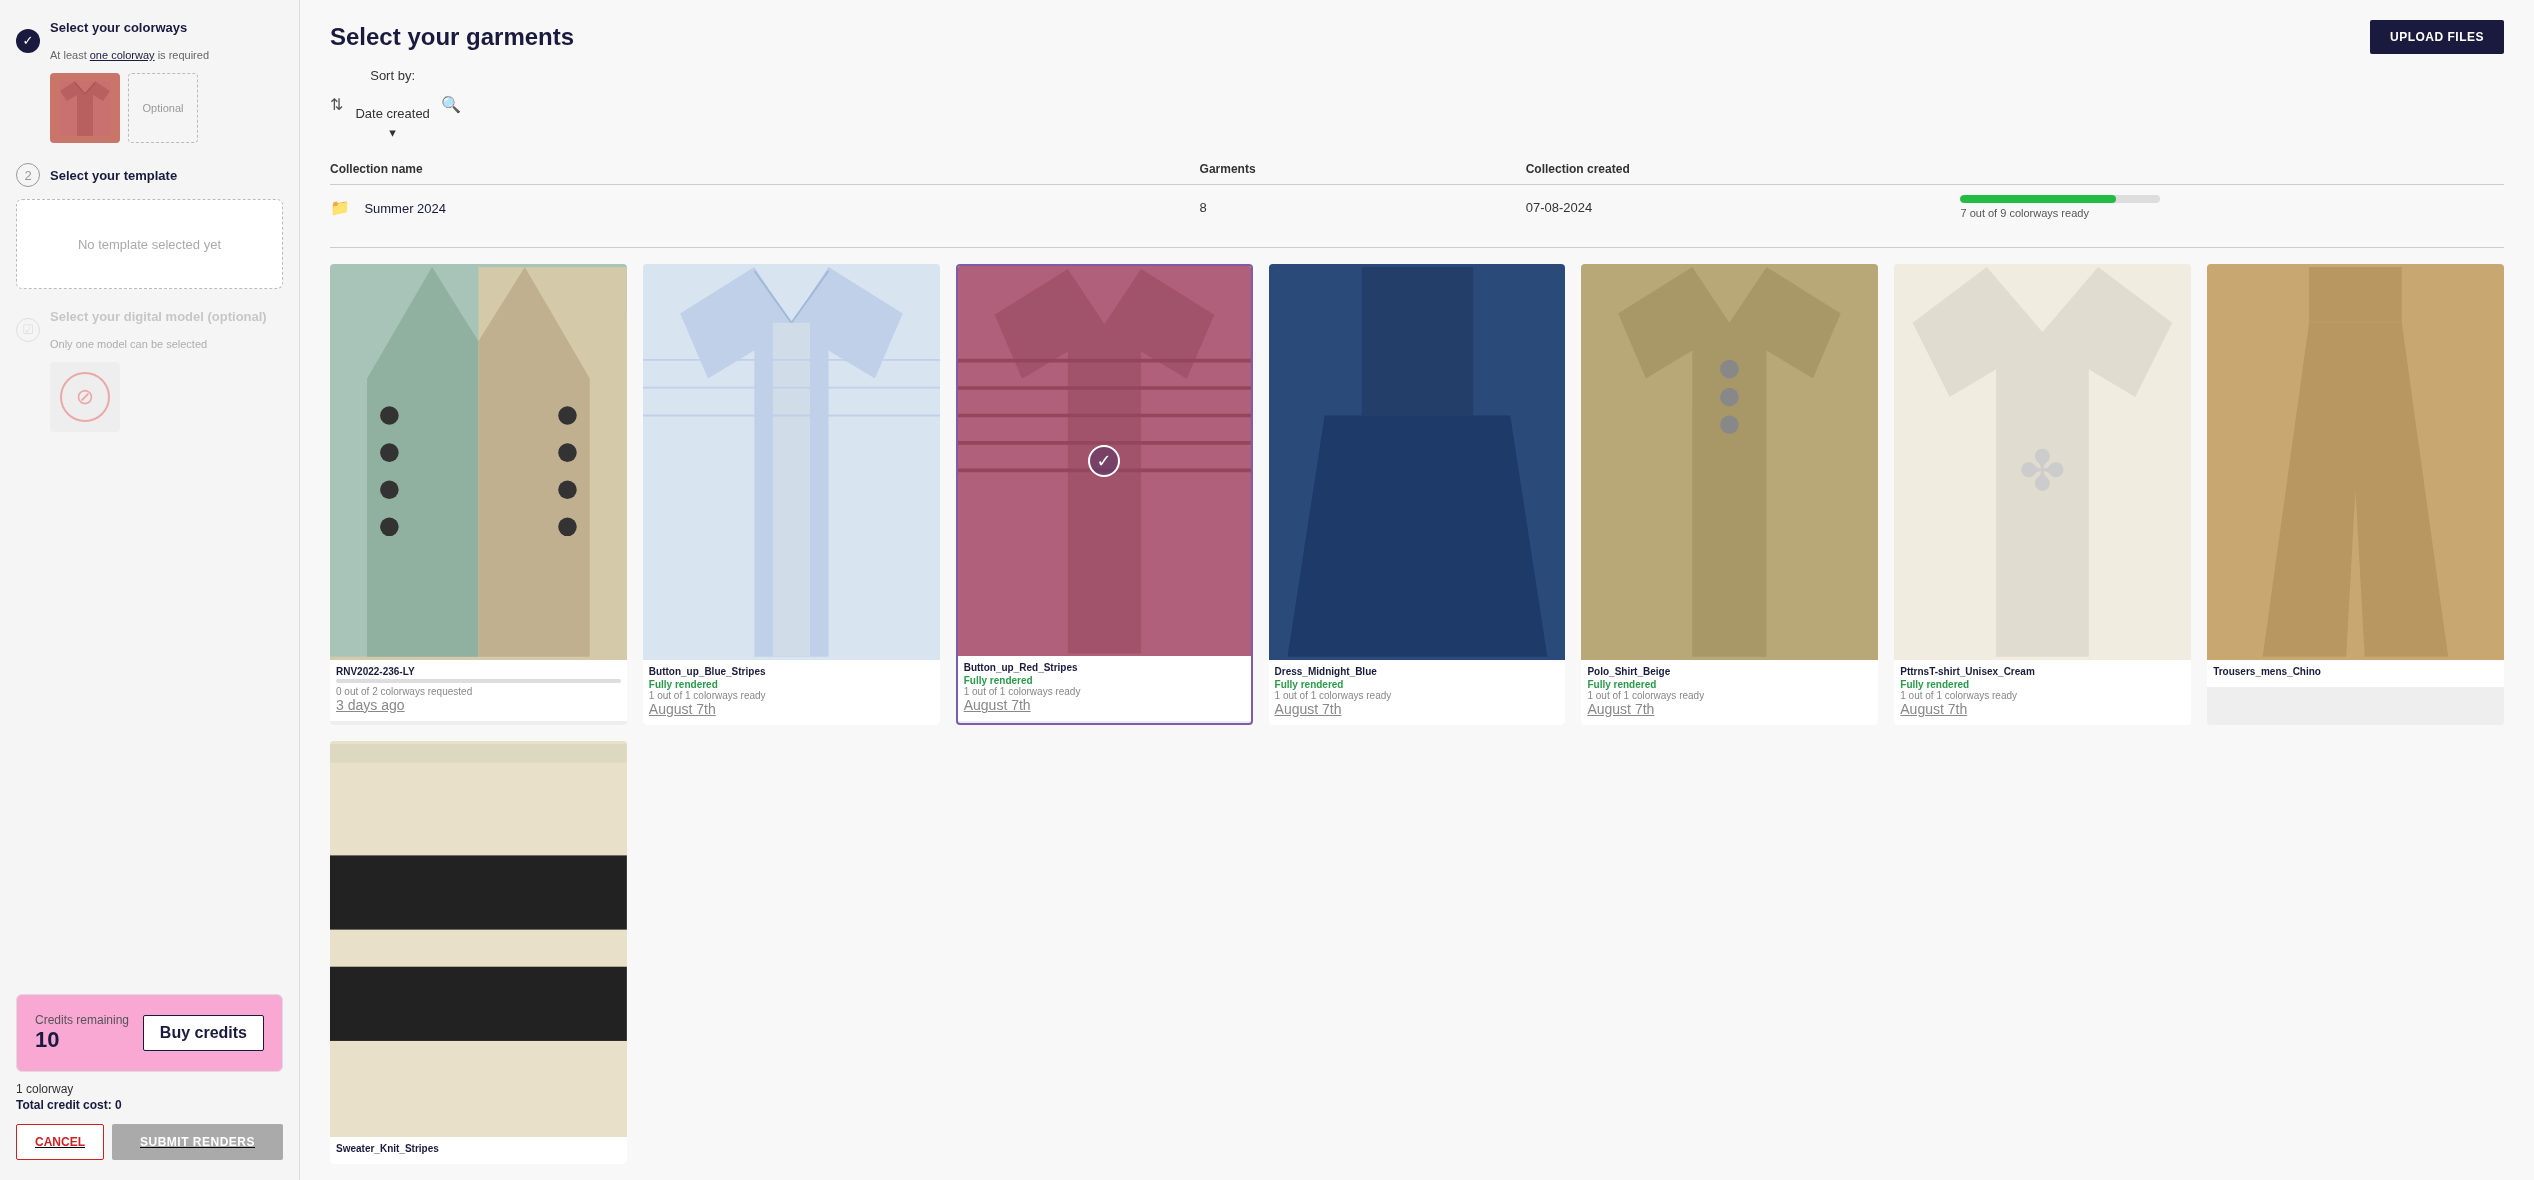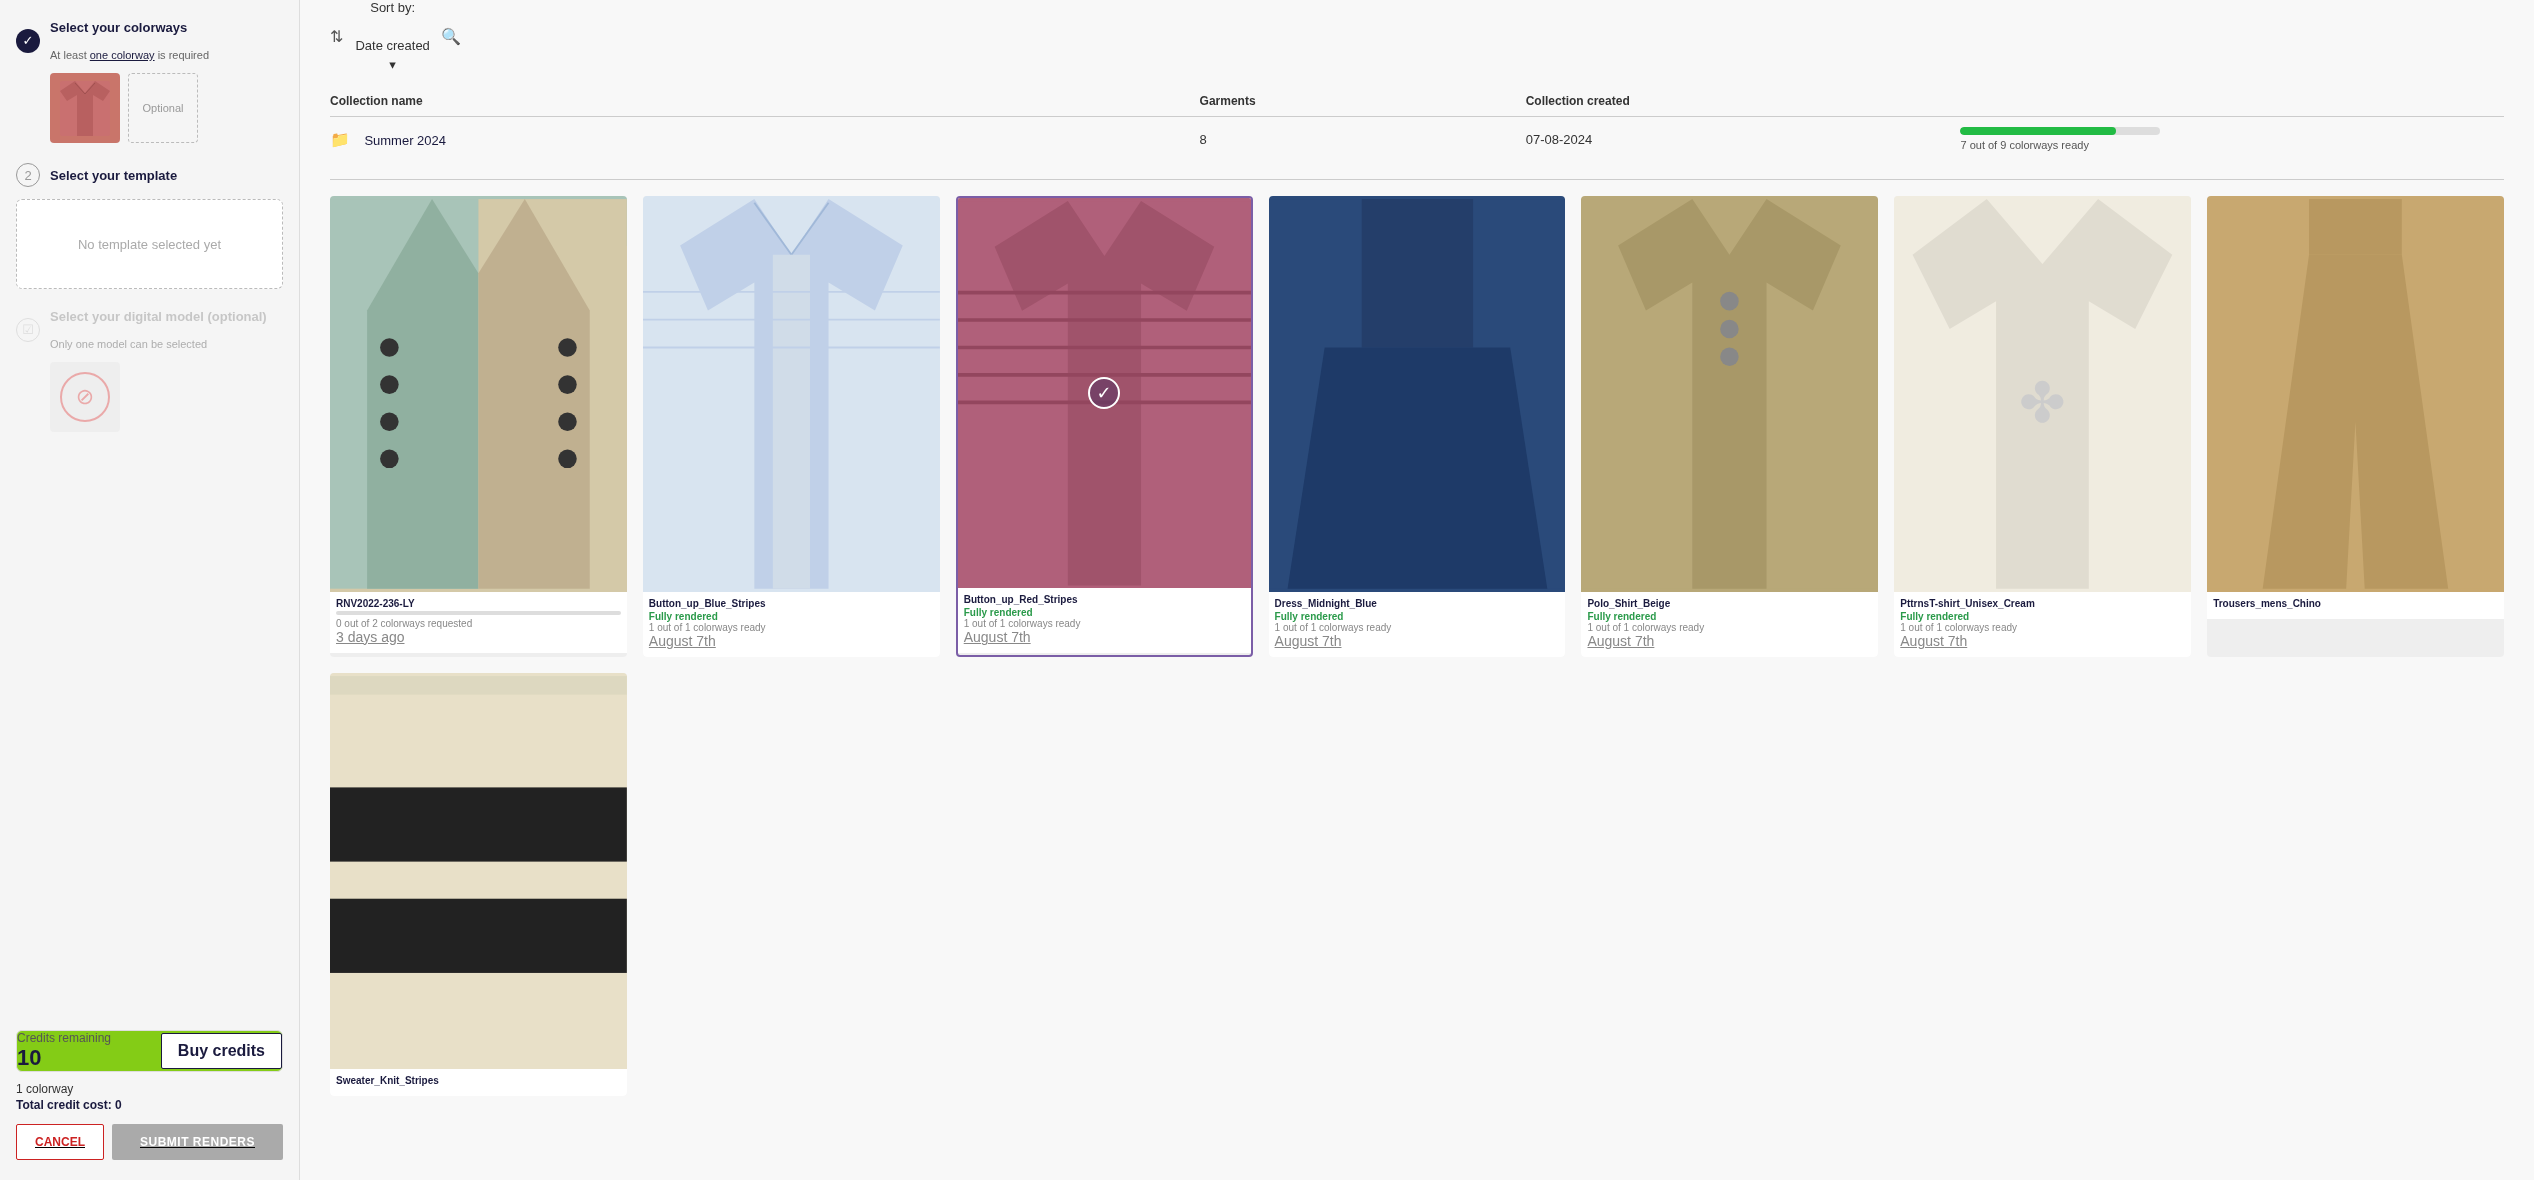--- a/index.html
+++ b/index.html
@@ -73,21 +73,21 @@
 
     .no-model-icon {
       width: 50px; height: 50px; border-radius: 50%;
       border: 2px solid #e06060;
       display: flex; align-items: center; justify-content: center;
       font-size: 22px; color: #e06060;
     }
 
     .credits-box {
       border: 1px solid #ddd; border-radius: 6px;
-      background: #84cc16; padding: 0;
+      background: #f9a8d4; padding: 18px;
       display: flex; align-items: center; justify-content: space-between;
       margin-bottom: 10px;
     }
 
     .credits-label { font-size: 12px; color: #555; }
     .credits-amount { font-size: 22px; font-weight: 700; color: #1a1a3e; }
 
     .buy-credits-btn {
       border: 1px solid #1a1a3e; background: white;
       padding: 8px 16px; font-size: 16px; font-weight: 600;
@@ -299,20 +299,24 @@
     <div class="bottom-btns">
       <button class="cancel-btn">CANCEL</button>
       <button class="submit-btn">SUBMIT RENDERS</button>
     </div>
   </div>
 
 </div>
 
 <div class="right-panel">
 
+  <div class="right-header">
+    <h1 class="page-title">Select your garments</h1>
+    <button class="upload-btn">UPLOAD FILES</button>
+  </div>
 
   <div class="sort-bar">
     <span class="sort-icon">⇅</span>
     <span class="sort-label">
       <span>Sort by:</span>&nbsp;
       <span style="cursor:pointer;">Date created</span>
       <span>▾</span>
     </span>
     <span class="search-icon">🔍</span>
   </div>

